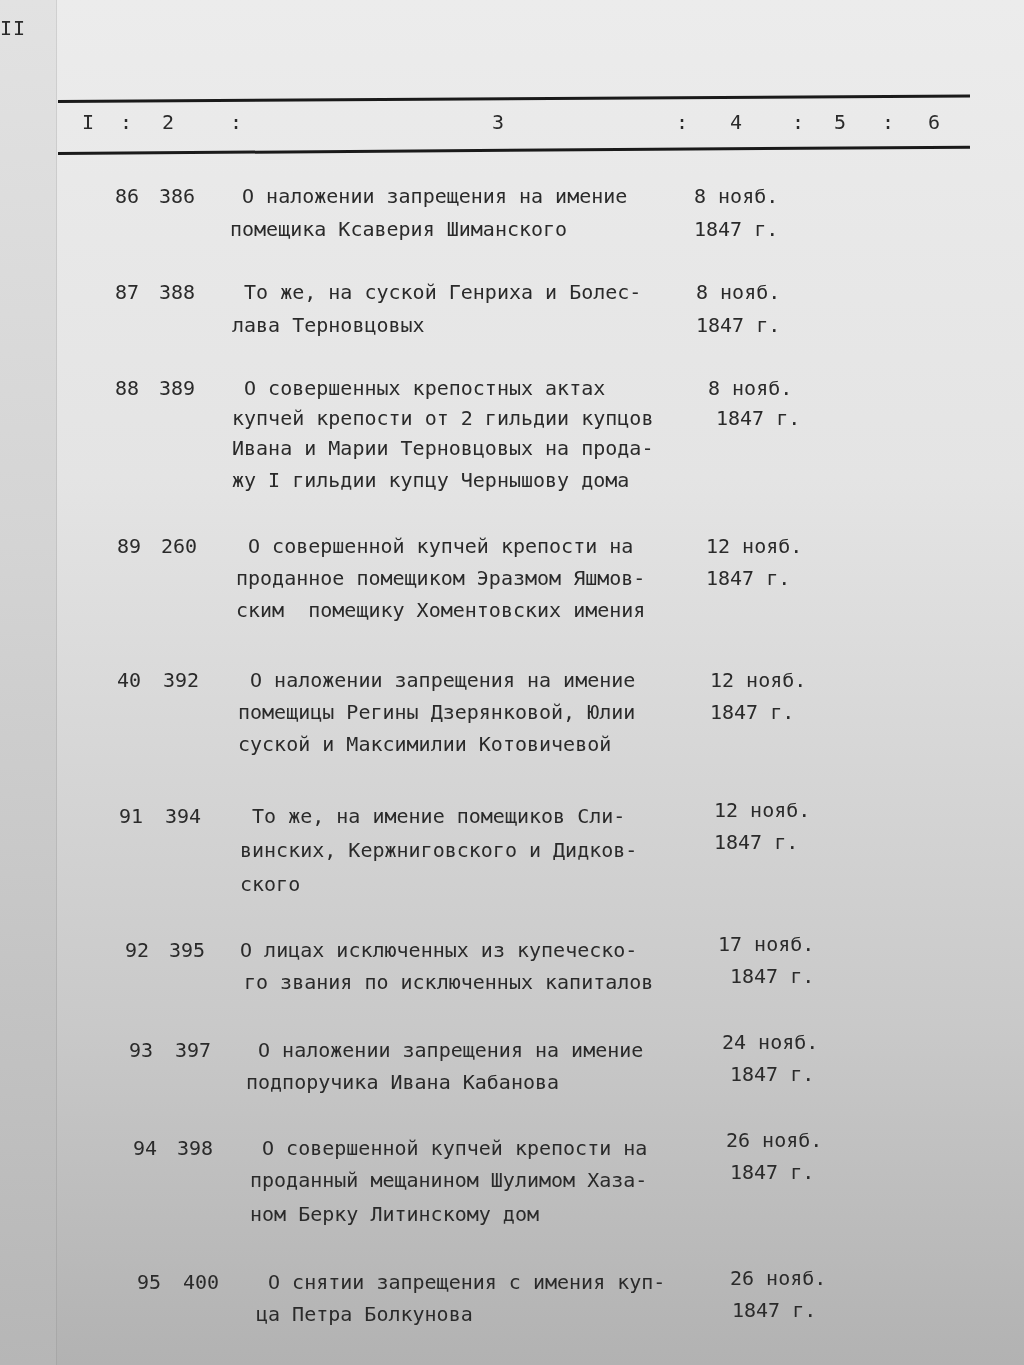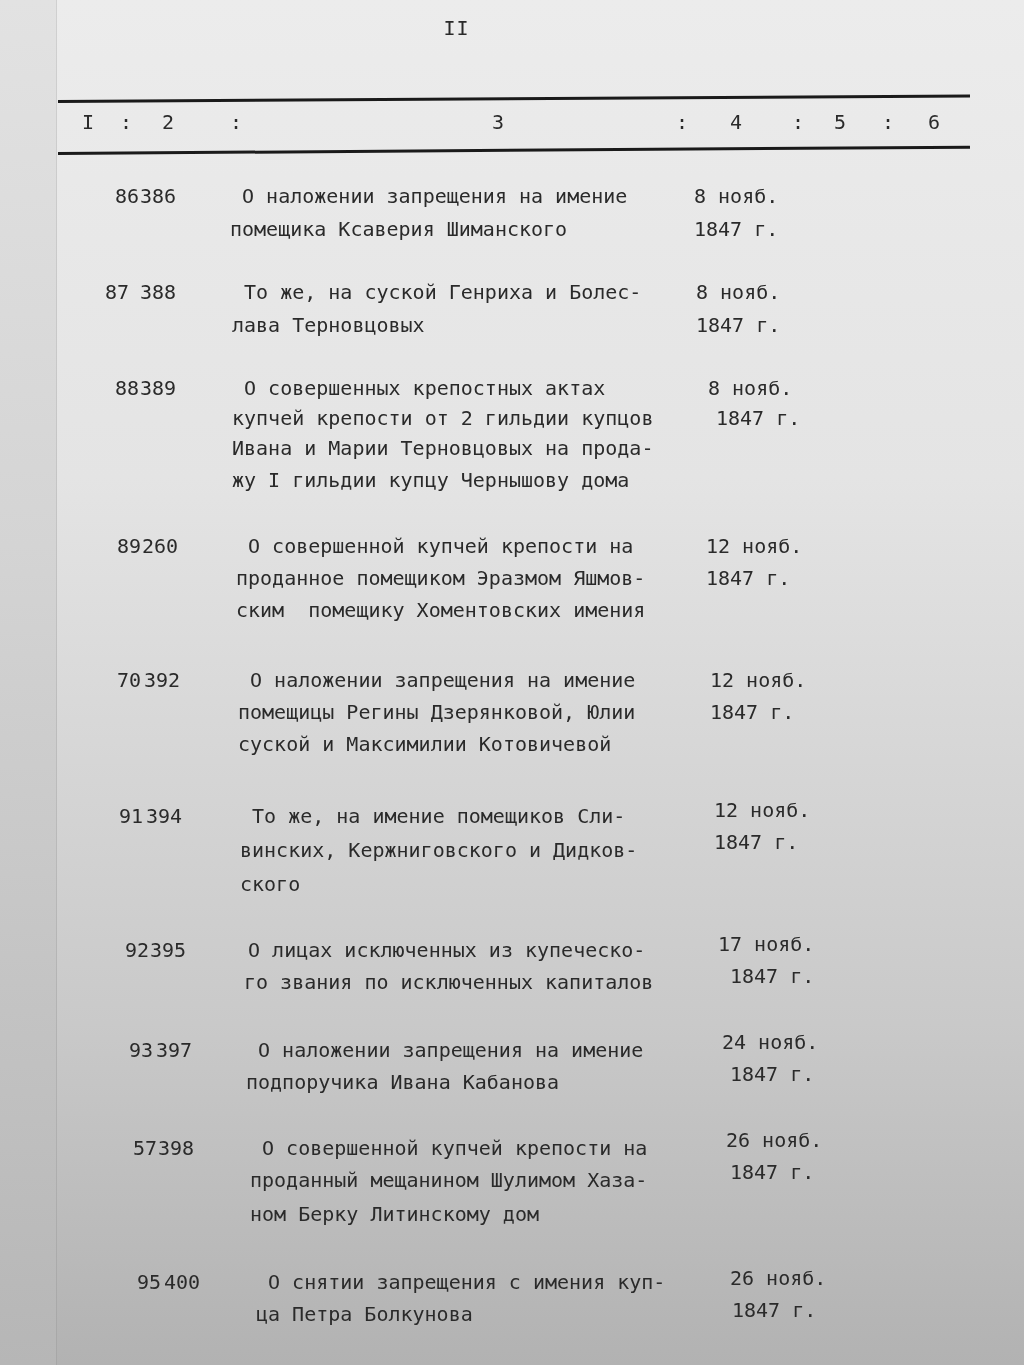--- a/index.html
+++ b/index.html
@@ -10,35 +10,35 @@
       font-family: "DejaVu Sans Mono", "Liberation Mono", monospace;
       color: #2a2a2a;
     }
     .page-edge {
       position: absolute; left: 0; top: 0; width: 56px; height: 1365px;
       background: linear-gradient(180deg, #e2e2e2 0%, #d4d4d4 40%, #b6b6b6 100%);
       border-right: 1px solid rgba(0,0,0,0.08);
     }
     .page-number {
       position: absolute; left: 0; width: 913px; top: 16px;
-      text-align: center; font-size: 20px; letter-spacing: 1px;
+      font-size: 20px; letter-spacing: 1px;
     }
     .rule {
       position: absolute; left: 58px; width: 912px; height: 3px; background: #1a1a1a;
     }
     .rule.top { top: 100px; transform: rotate(-0.35deg); transform-origin: left; }
     .rule.bottom { top: 152px; transform: rotate(-0.4deg); transform-origin: left; }
     .header-row {
       position: absolute; top: 110px; left: 82px; width: 880px; height: 30px;
       font-size: 20px;
     }
     .header-row span { position: absolute; top: 0; }
     .entry { position: absolute; left: 0; width: 1024px; font-size: 20px; line-height: 33px; }
     .entry .num { position: absolute; margin-left: 41px; }
-    .entry .ref { position: absolute; }
+    .entry .ref { position: absolute; margin-left: 19px; }
     .entry .desc { position: absolute; white-space: pre; }
     .entry .date { position: absolute; white-space: pre; }
   </style>
 </head>
 <body>
 
 <div class="page-edge"></div>
 
 <div class="page-number">II</div>
 
@@ -61,21 +61,21 @@
 <div class="entry" style="top:180px">
   <span class="num" style="left:74px">86</span>
   <span class="ref" style="left:140px">386</span>
   <span class="desc" style="left:230px;top:0"> О наложении запрещения на имение</span>
   <span class="desc" style="left:230px;top:33px">помещика Ксаверия Шиманского</span>
   <span class="date" style="left:694px;top:0">8 нояб.</span>
   <span class="date" style="left:694px;top:33px">1847 г.</span>
 </div>
 
 <div class="entry" style="top:276px">
-  <span class="num" style="left:64px">87</span>
+  <span class="num" style="left:74px">87</span>
   <span class="ref" style="left:140px">388</span>
   <span class="desc" style="left:232px;top:0"> То же, на суской Генриха и Болес-</span>
   <span class="desc" style="left:232px;top:33px">лава Терновцовых</span>
   <span class="date" style="left:696px;top:0">8 нояб.</span>
   <span class="date" style="left:696px;top:33px">1847 г.</span>
 </div>
 
 <div class="entry" style="top:372px">
   <span class="num" style="left:74px">88</span>
   <span class="ref" style="left:140px">389</span>
@@ -91,21 +91,21 @@
   <span class="num" style="left:76px">89</span>
   <span class="ref" style="left:142px">260</span>
   <span class="desc" style="left:236px;top:0"> О совершенной купчей крепости на</span>
   <span class="desc" style="left:236px;top:32px">проданное помещиком Эразмом Яшмов-</span>
   <span class="desc" style="left:236px;top:64px">ским  помещику Хоментовских имения</span>
   <span class="date" style="left:706px;top:0">12 нояб.</span>
   <span class="date" style="left:706px;top:32px">1847 г.</span>
 </div>
 
 <div class="entry" style="top:664px">
-  <span class="num" style="left:76px">70</span>
+  <span class="num" style="left:76px">40</span>
   <span class="ref" style="left:144px">392</span>
   <span class="desc" style="left:238px;top:0"> О наложении запрещения на имение</span>
   <span class="desc" style="left:238px;top:32px">помещицы Регины Дзерянковой, Юлии</span>
   <span class="desc" style="left:238px;top:64px">суской и Максимилии Котовичевой</span>
   <span class="date" style="left:710px;top:0">12 нояб.</span>
   <span class="date" style="left:710px;top:32px">1847 г.</span>
 </div>
 
 <div class="entry" style="top:800px">
   <span class="num" style="left:78px">91</span>
@@ -113,37 +113,37 @@
   <span class="desc" style="left:240px;top:0"> То же, на имение помещиков Сли-</span>
   <span class="desc" style="left:240px;top:34px">винских, Кержниговского и Дидков-</span>
   <span class="desc" style="left:240px;top:68px">ского</span>
   <span class="date" style="left:714px;top:-6px">12 нояб.</span>
   <span class="date" style="left:714px;top:26px">1847 г.</span>
 </div>
 
 <div class="entry" style="top:934px">
   <span class="num" style="left:84px">92</span>
   <span class="ref" style="left:150px">395</span>
-  <span class="desc" style="left:236px;top:0"> О лицах исключенных из купеческо-</span>
+  <span class="desc" style="left:228px;top:0"> О лицах исключенных из купеческо-</span>
   <span class="desc" style="left:244px;top:32px">го звания по исключенных капиталов</span>
   <span class="date" style="left:718px;top:-6px">17 нояб.</span>
   <span class="date" style="left:730px;top:26px">1847 г.</span>
 </div>
 
 <div class="entry" style="top:1034px">
   <span class="num" style="left:88px">93</span>
   <span class="ref" style="left:156px">397</span>
   <span class="desc" style="left:246px;top:0"> О наложении запрещения на имение</span>
   <span class="desc" style="left:246px;top:32px">подпоручика Ивана Кабанова</span>
   <span class="date" style="left:722px;top:-8px">24 нояб.</span>
   <span class="date" style="left:730px;top:24px">1847 г.</span>
 </div>
 
 <div class="entry" style="top:1132px">
-  <span class="num" style="left:92px">57</span>
+  <span class="num" style="left:92px">94</span>
   <span class="ref" style="left:158px">398</span>
   <span class="desc" style="left:250px;top:0"> О совершенной купчей крепости на</span>
   <span class="desc" style="left:250px;top:32px">проданный мещанином Шулимом Хаза-</span>
   <span class="desc" style="left:250px;top:66px">ном Берку Литинскому дом</span>
   <span class="date" style="left:726px;top:-8px">26 нояб.</span>
   <span class="date" style="left:730px;top:24px">1847 г.</span>
 </div>
 
 <div class="entry" style="top:1266px">
   <span class="num" style="left:96px">95</span>

